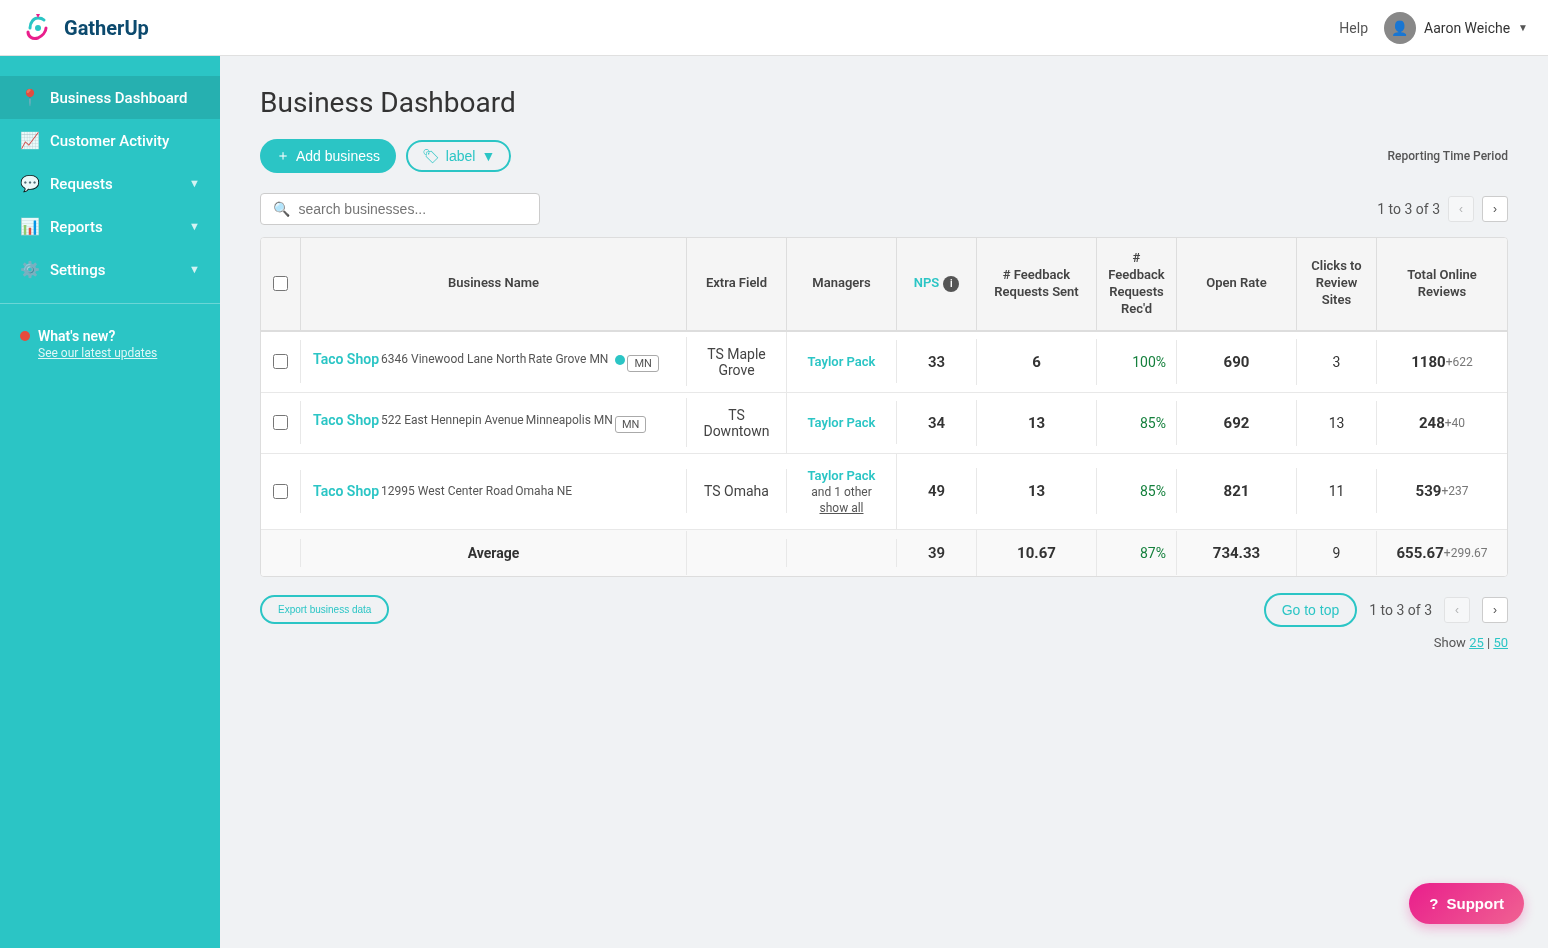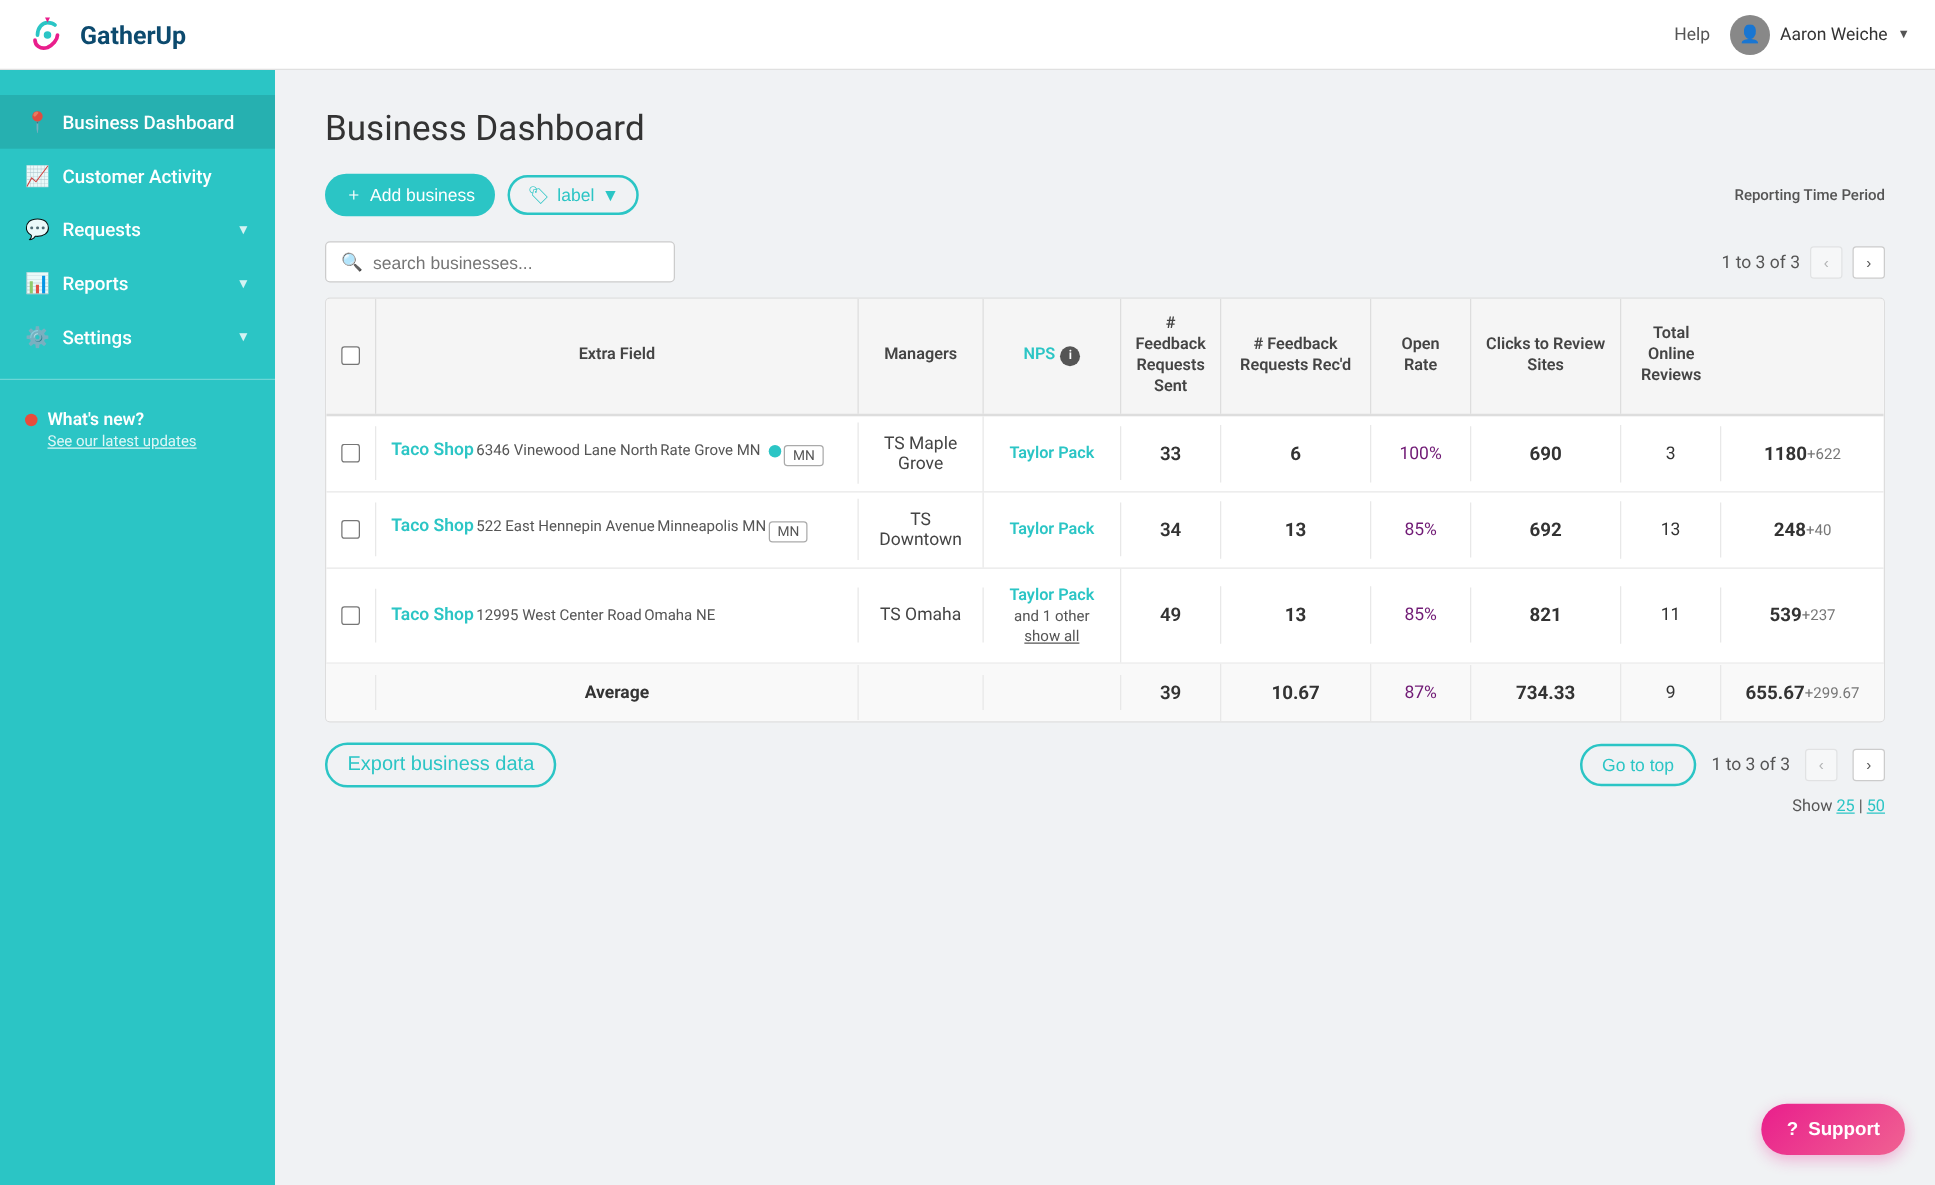--- a/index.html
+++ b/index.html
@@ -333,21 +333,21 @@
     .biz-status-dot {
       display: inline-block;
       width: 10px; height: 10px;
       border-radius: 50%;
       background: #2bc5c5;
       margin-left: 4px;
       vertical-align: middle;
     }
     .nps-val { font-weight: 600; color: #333; font-size: 15px; }
     .fb-sent { font-weight: 700; color: #333; font-size: 15px; }
-    .open-rate { color: #701a75; }
+    .open-rate { color: #15803d; justify-content: flex-end; }
     .fb-recd { font-weight: 700; color: #333; font-size: 15px; }
     .clicks-val { color: #333; }
     .total-reviews { font-weight: 700; color: #333; font-size: 15px; }
     .review-delta { font-size: 12px; color: #777; display: block; }
     .manager-link { color: #2bc5c5; cursor: pointer; font-size: 13px; font-weight: 600; }
     .show-all { font-size: 12px; color: #555; text-decoration: underline; cursor: pointer; display: block; }
     .avg-label { font-weight: 700; color: #333; }
 
     
     .table-footer {
@@ -355,21 +355,21 @@
       align-items: center;
       justify-content: space-between;
       padding: 16px 0 0 0;
     }
     .btn-export {
       background: transparent;
       color: #2bc5c5;
       border: 2px solid #2bc5c5;
       border-radius: 20px;
       padding: 7px 16px;
-      font-size: 16px;
+      font-size: 10px;
       cursor: pointer;
       font-weight: 500;
     }
     .footer-right {
       display: flex;
       align-items: center;
       gap: 12px;
     }
     .goto-top {
       background: transparent;
@@ -510,20 +510,23 @@
       </div>
     </div>
 
     <div class="biz-table">
 
       <div class="table-header">
         <div class="th th-check">
           <input type="checkbox" style="">
         </div>
         <div class="th">
+          <span>Business Name</span>
+        </div>
+        <div class="th">
           <span>Extra Field</span>
         </div>
         <div class="th">
           <span>Managers</span>
         </div>
         <div class="th nps">
           <span>NPS</span>
           <span style="background:#555;color:#fff;border-radius:50%;width:16px;height:16px;display:inline-flex;align-items:center;justify-content:center;font-size:10px;margin-left:4px;">i</span>
         </div>
         <div class="th">

